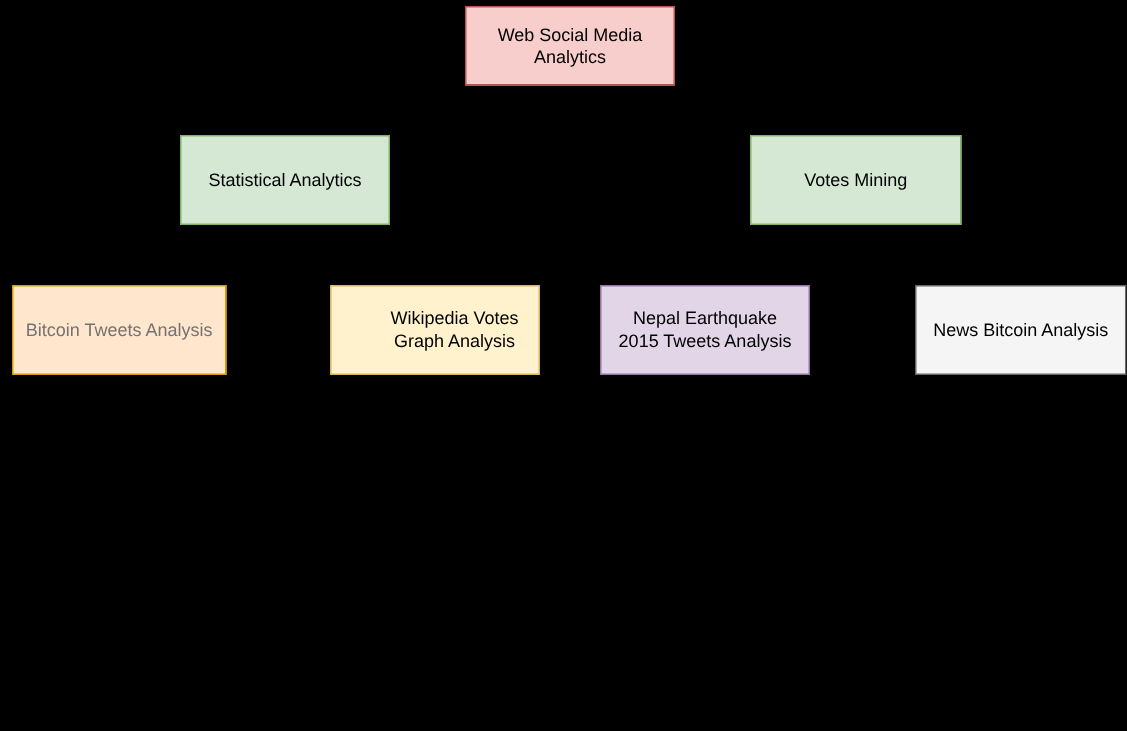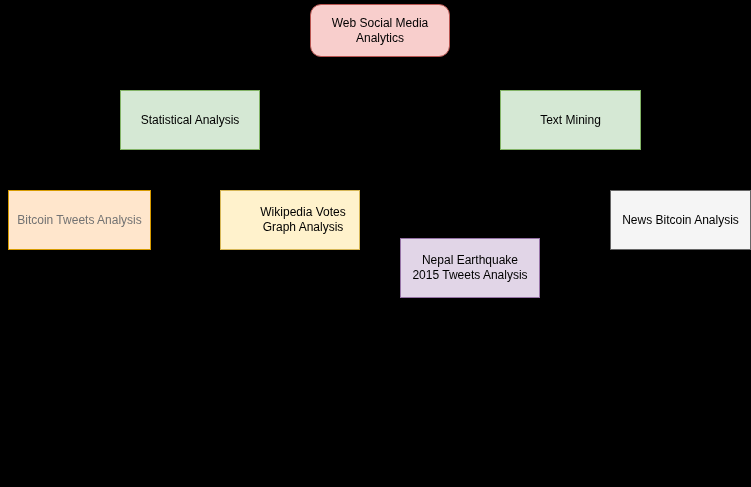--- a/index.html
+++ b/index.html
@@ -22,54 +22,54 @@
     display: flex;
     align-items: center;
     justify-content: center;
     text-align: center;
     font-size: 12px;
     color: #000000;
     line-height: 1.25;
     padding: 2px 6px;
   }
   
-  #node-root        { left: 310px; top: 4px;   width: 140px; height: 53px; border-radius: 11px; }
+  #node-root        { left: 310px; top: 4px;   width: 140px; height: 53px; }
   #node-statistical { left: 120px; top: 90px;  width: 140px; height: 60px; }
   #node-textmining  { left: 500px; top: 90px;  width: 141px; height: 60px; }
   #node-bitcoin     { left: 8px;   top: 190px; width: 143px; height: 60px; }
   #node-wikipedia   { left: 220px; top: 190px; width: 140px; height: 60px; padding-left: 32px; }
   #node-nepal       { left: 400px; top: 190px; width: 140px; height: 60px; }
   #node-news        { left: 610px; top: 190px; width: 141px; height: 60px; }
 </style>
 </head>
 <body>
 
 <div id="canvas">
 
   <div class="node" id="node-root" style="background-color: rgb(248, 206, 204); border-color: rgb(184, 84, 80); color: rgb(0, 0, 0);">
     <span>Web Social Media Analytics</span>
   </div>
 
   <div class="node" id="node-statistical" style="background-color: rgb(213, 232, 212); border-color: rgb(130, 179, 102); color: rgb(0, 0, 0);">
-    <span>Statistical Analysis</span>
+    <span>Statistical Analytics</span>
   </div>
 
   <div class="node" id="node-textmining" style="background-color: rgb(213, 232, 212); border-color: rgb(130, 179, 102); color: rgb(0, 0, 0);">
-    <span>Text Mining</span>
+    <span>Votes Mining</span>
   </div>
 
   <div class="node" id="node-bitcoin" style="background-color: rgb(255, 230, 204); border-color: rgb(215, 155, 0); color: #737373;">
     <span>Bitcoin Tweets Analysis</span>
   </div>
 
   <div class="node" id="node-wikipedia" style="background-color: rgb(255, 242, 204); border-color: rgb(214, 182, 86); color: rgb(0, 0, 0);">
     <span>Wikipedia Votes Graph Analysis</span>
   </div>
 
-  <div class="node" id="node-nepal" style="background-color: rgb(225, 213, 231); border-color: rgb(150, 115, 166); color: rgb(0, 0, 0); margin-top: 48px;">
+  <div class="node" id="node-nepal" style="background-color: rgb(225, 213, 231); border-color: rgb(150, 115, 166); color: rgb(0, 0, 0);">
     <span>Nepal Earthquake 2015 Tweets Analysis</span>
   </div>
 
   <div class="node" id="node-news" style="background-color: rgb(245, 245, 245); border-color: rgb(102, 102, 102); color: rgb(0, 0, 0);">
     <span>News Bitcoin Analysis</span>
   </div>
 
 </div>
 
 </body></html>

